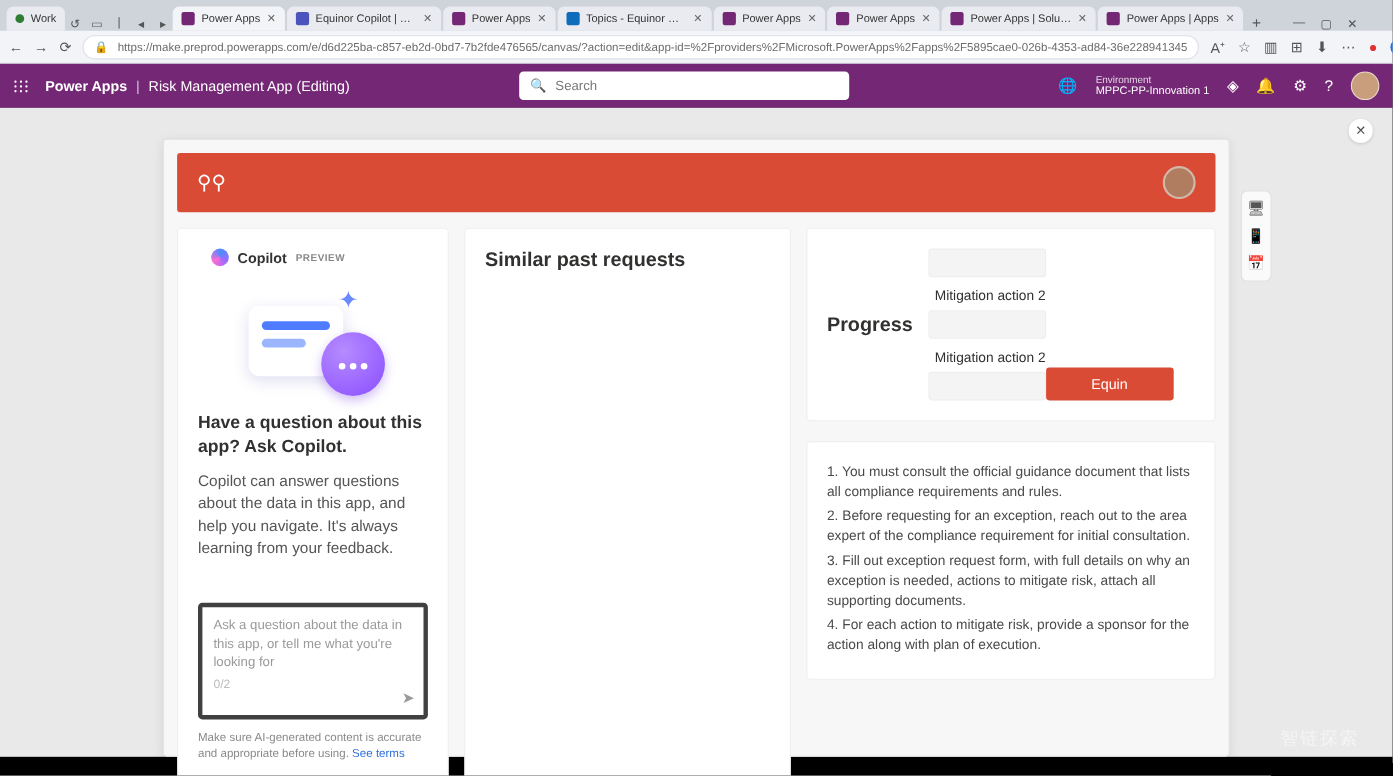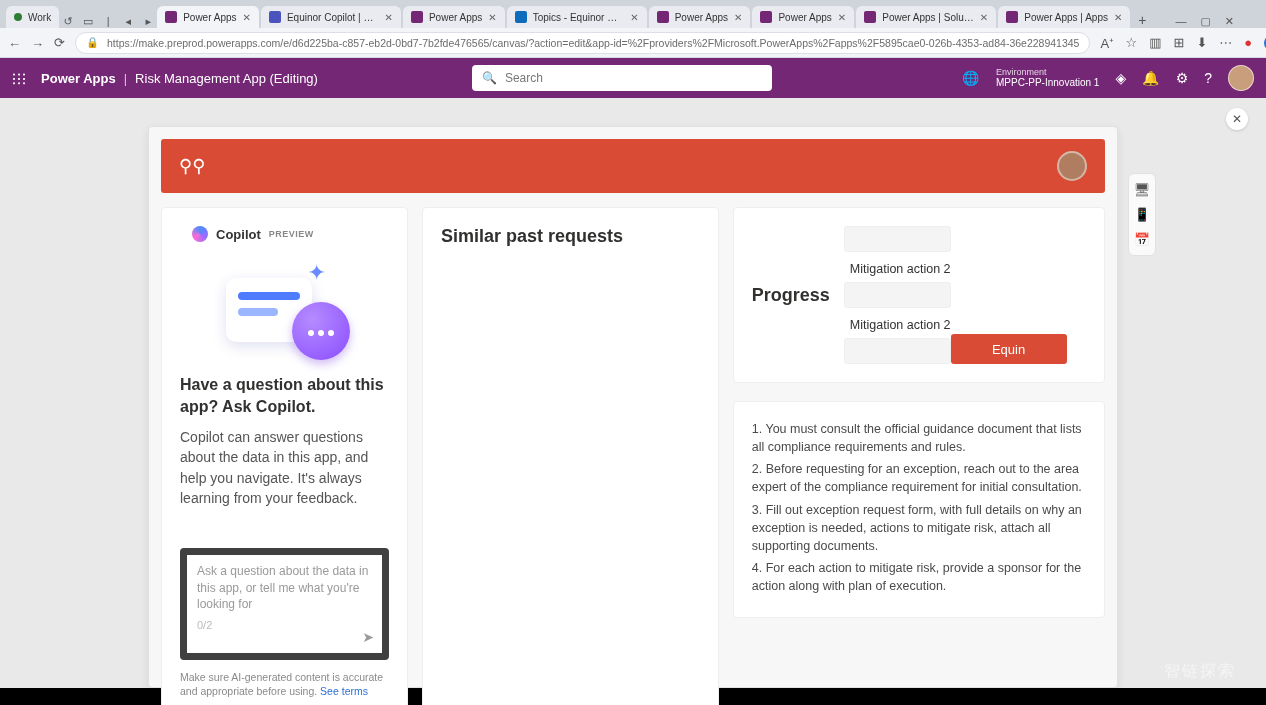--- a/index.html
+++ b/index.html
@@ -142,21 +142,21 @@
     display:flex; align-items:center; justify-content:center;
     box-shadow:0 4px 10px rgba(120,60,220,.35);
   }
   .bubble .dots span{
     display:inline-block; width:6px; height:6px; background:#fff;
     border-radius:50%; margin:0 2px;
   }
   .cp-h2{ font-size:16px; font-weight:600; line-height:1.35; margin-bottom:10px;}
   .cp-body{ font-size:14px; color:#555; line-height:1.45; margin-bottom:40px;}
   .cp-input{
-    border:7px solid #404040; border-radius:4px; min-height:68px;
+    border:4px solid #404040; border-radius:4px; min-height:68px;
     padding:8px 10px 20px 10px; font-size:12px; color:#9a9a9a;
     position:relative; line-height:1.35;
   }
   .cp-input .cursor-row{ color:#bbb; margin-top:6px; font-size:11px;}
   .cp-input .send{
     position:absolute; right:8px; bottom:6px; color:#9a9a9a; font-size:14px;
   }
   .cp-foot{ font-size:10.5px; color:#8a8a8a; margin-top:10px; line-height:1.35;}
   .cp-foot a{ color:#2e6fd9; text-decoration:none;}
 

